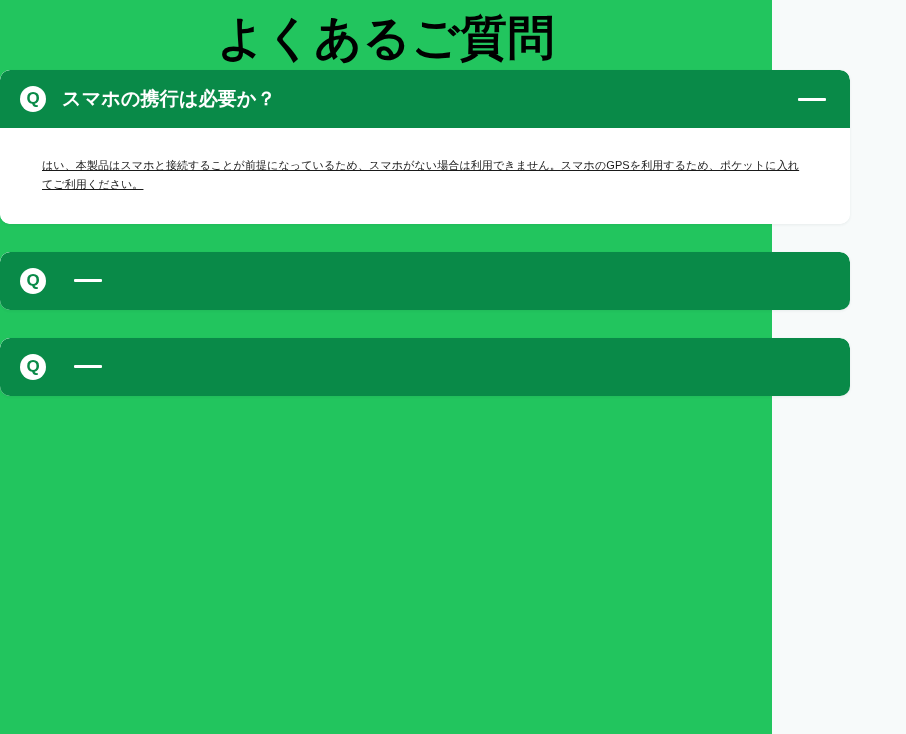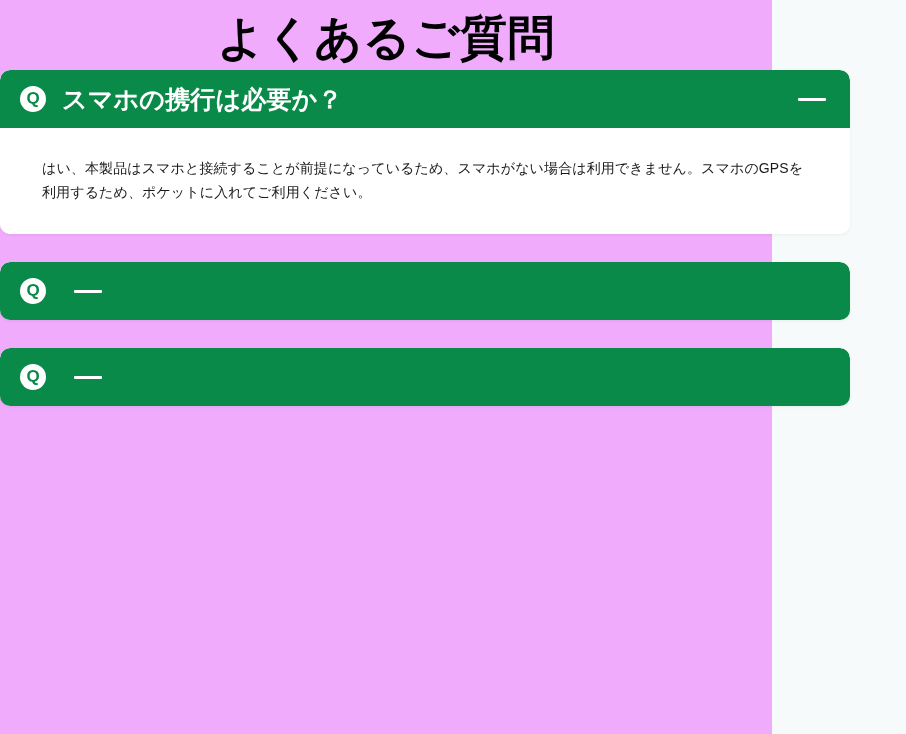--- a/index.html
+++ b/index.html
@@ -12,21 +12,21 @@
     background: #f7fafa;
     font-family: "Liberation Sans", "DejaVu Sans", sans-serif;
     overflow: hidden;
   }
 
   .page {
     position: relative;
     width: 772px;
     height: 734px;
     box-sizing: border-box;
-    background: #f0abfc;
+    background: #22c55e;
   }
 
   
   .page-title {
     margin: 0;
     padding-top: 6px;
     text-align: center;
     font-size: 47px;
     line-height: 64px;
     font-weight: 700;
@@ -73,21 +73,21 @@
     color: #098a48;
     font-size: 17px;
     font-weight: 700;
     line-height: 26px;
     text-align: center;
     margin-right: 16px;
   }
 
   .faq-question {
     flex: 1 1 auto;
-    font-size: 25px;
+    font-size: 19px;
     font-weight: 700;
     color: #ffffff;
     letter-spacing: 0.2px;
     white-space: nowrap;
   }
 
   .toggle-icon {
     flex: 0 0 auto;
     width: 28px;
     height: 3px;
@@ -98,24 +98,25 @@
 
   
   .faq-body {
     background: #ffffff;
     border-radius: 0 0 10px 10px;
     padding: 28px 42px 30px 42px;
   }
 
   .faq-answer {
     margin: 0;
-    font-size: 14px;
+    font-size: 11px;
     line-height: 1.72;
     color: #1a1a1a;
     letter-spacing: 0.1px;
+    text-decoration: underline;
   }
 </style>
 </head>
 <body>
 
 <div class="page">
 
   <h1 class="page-title">よくあるご質問</h1>
 
   <ul class="faq-list">

